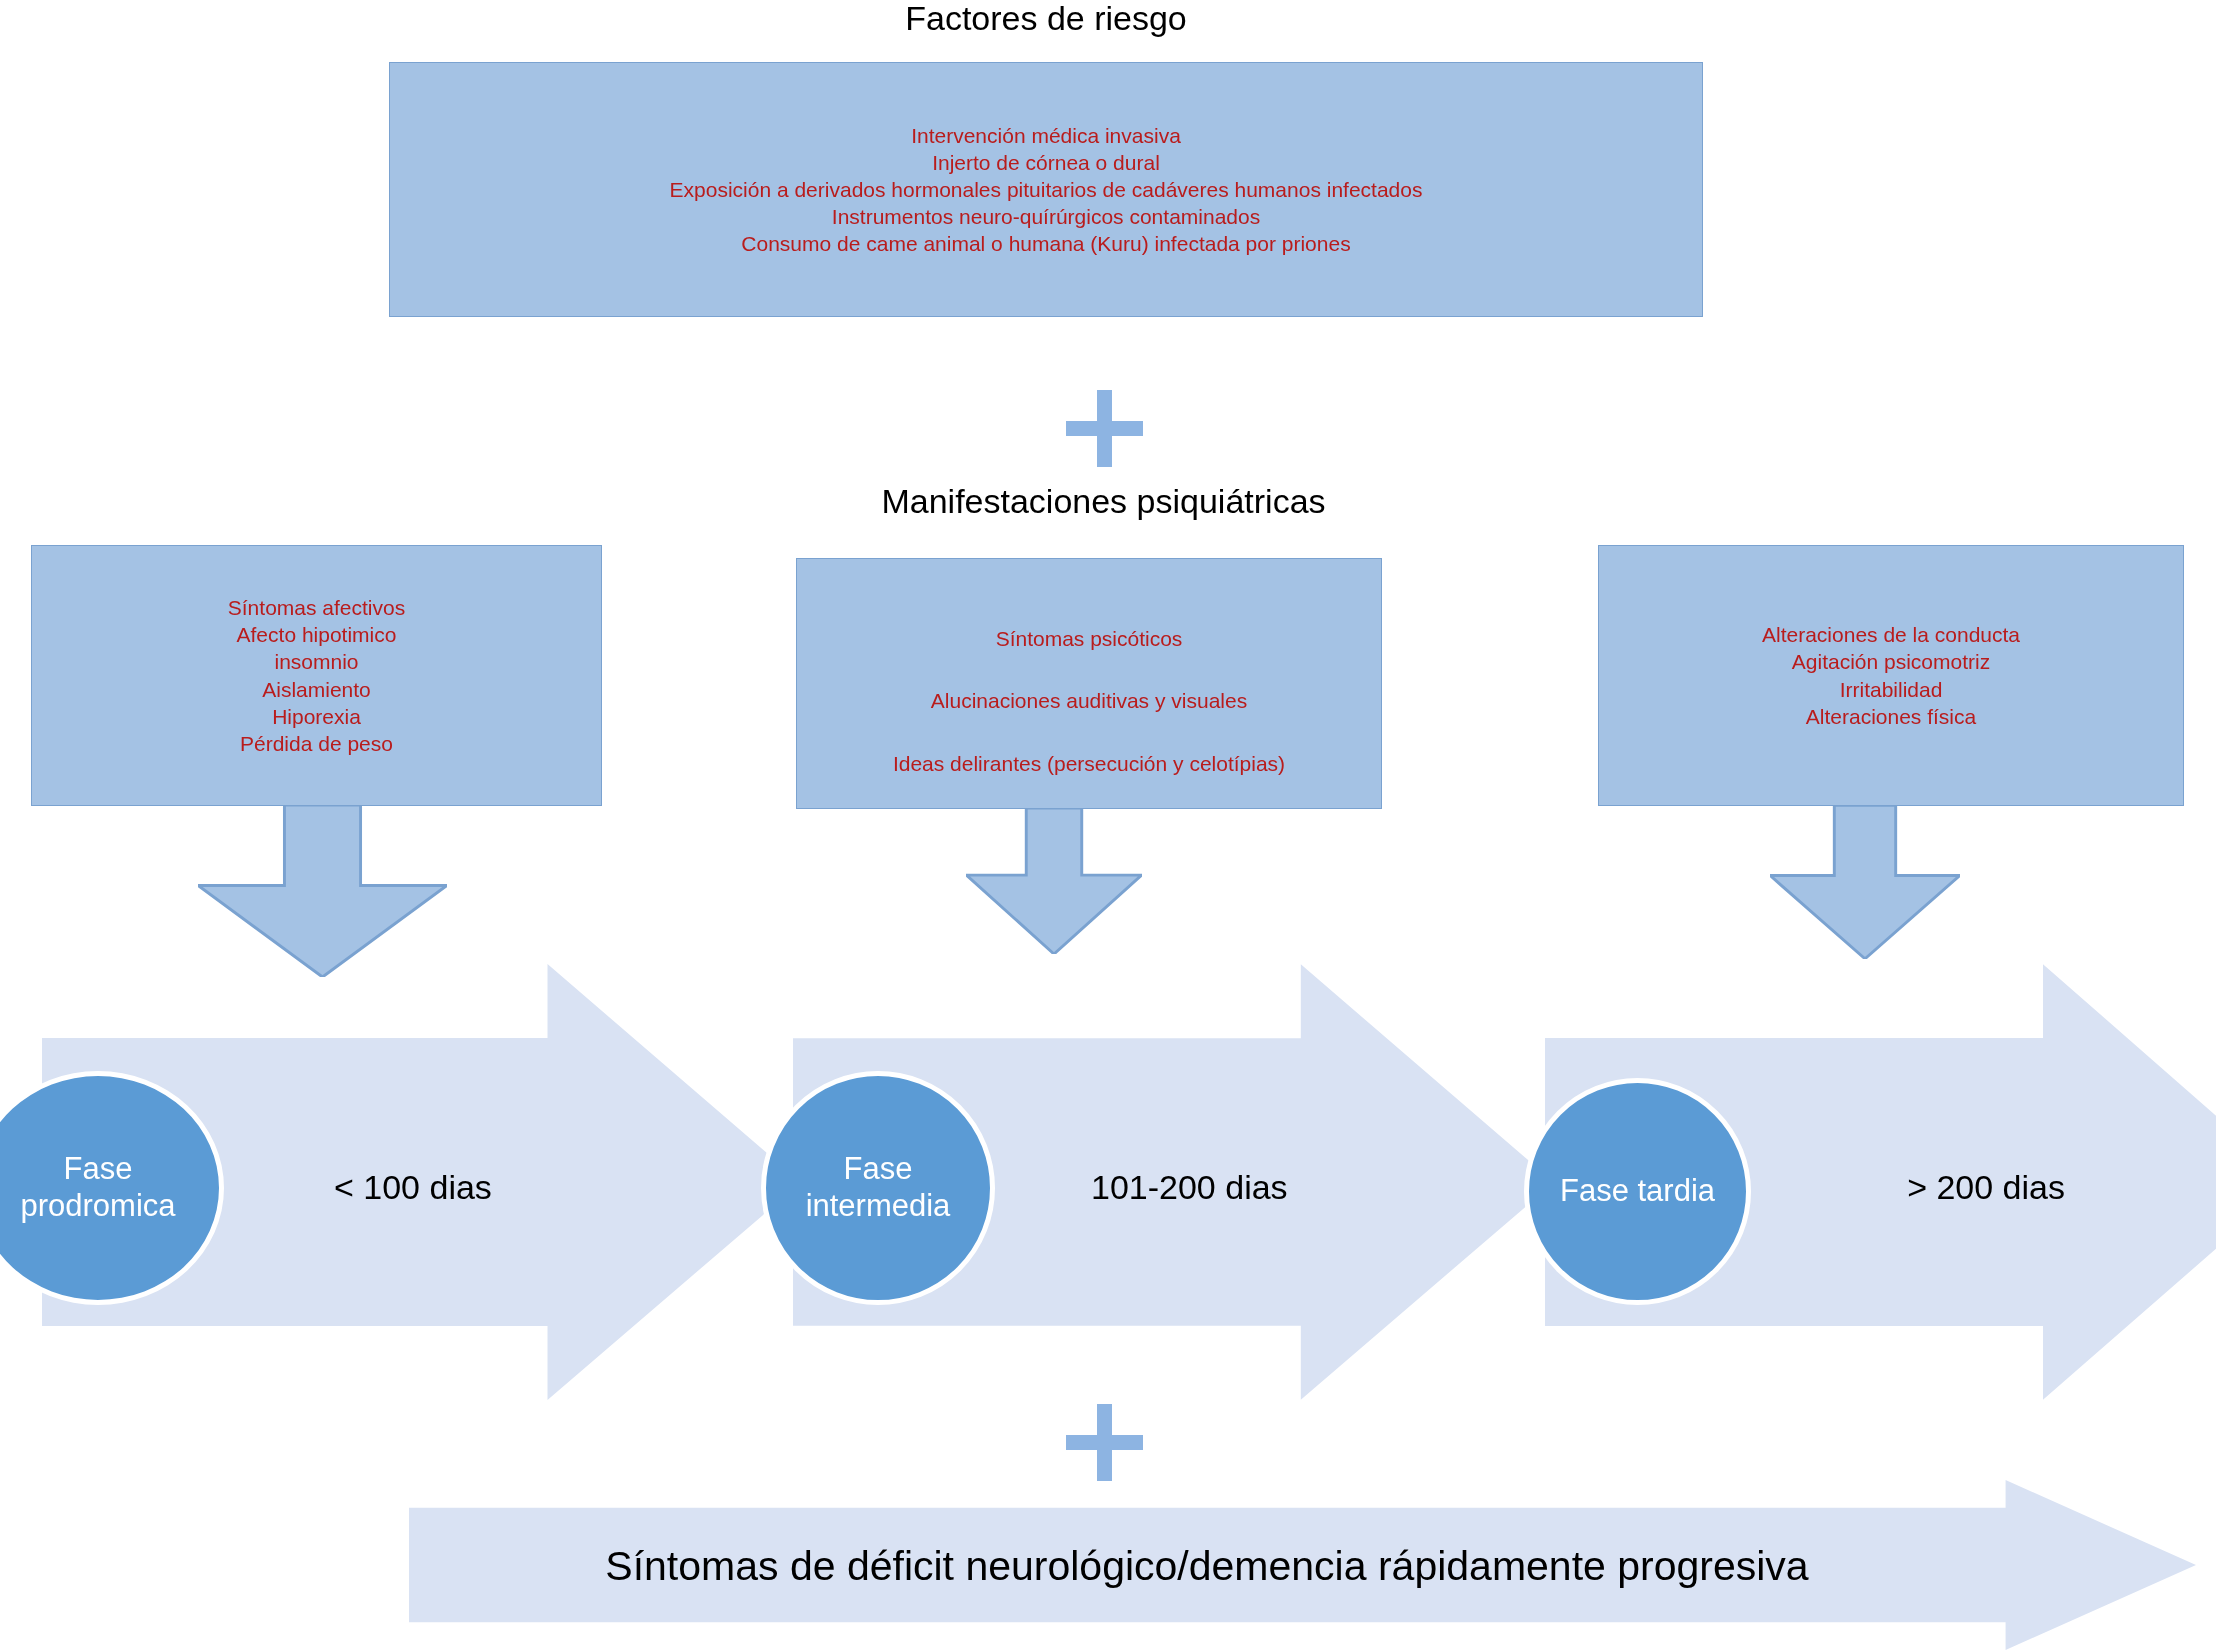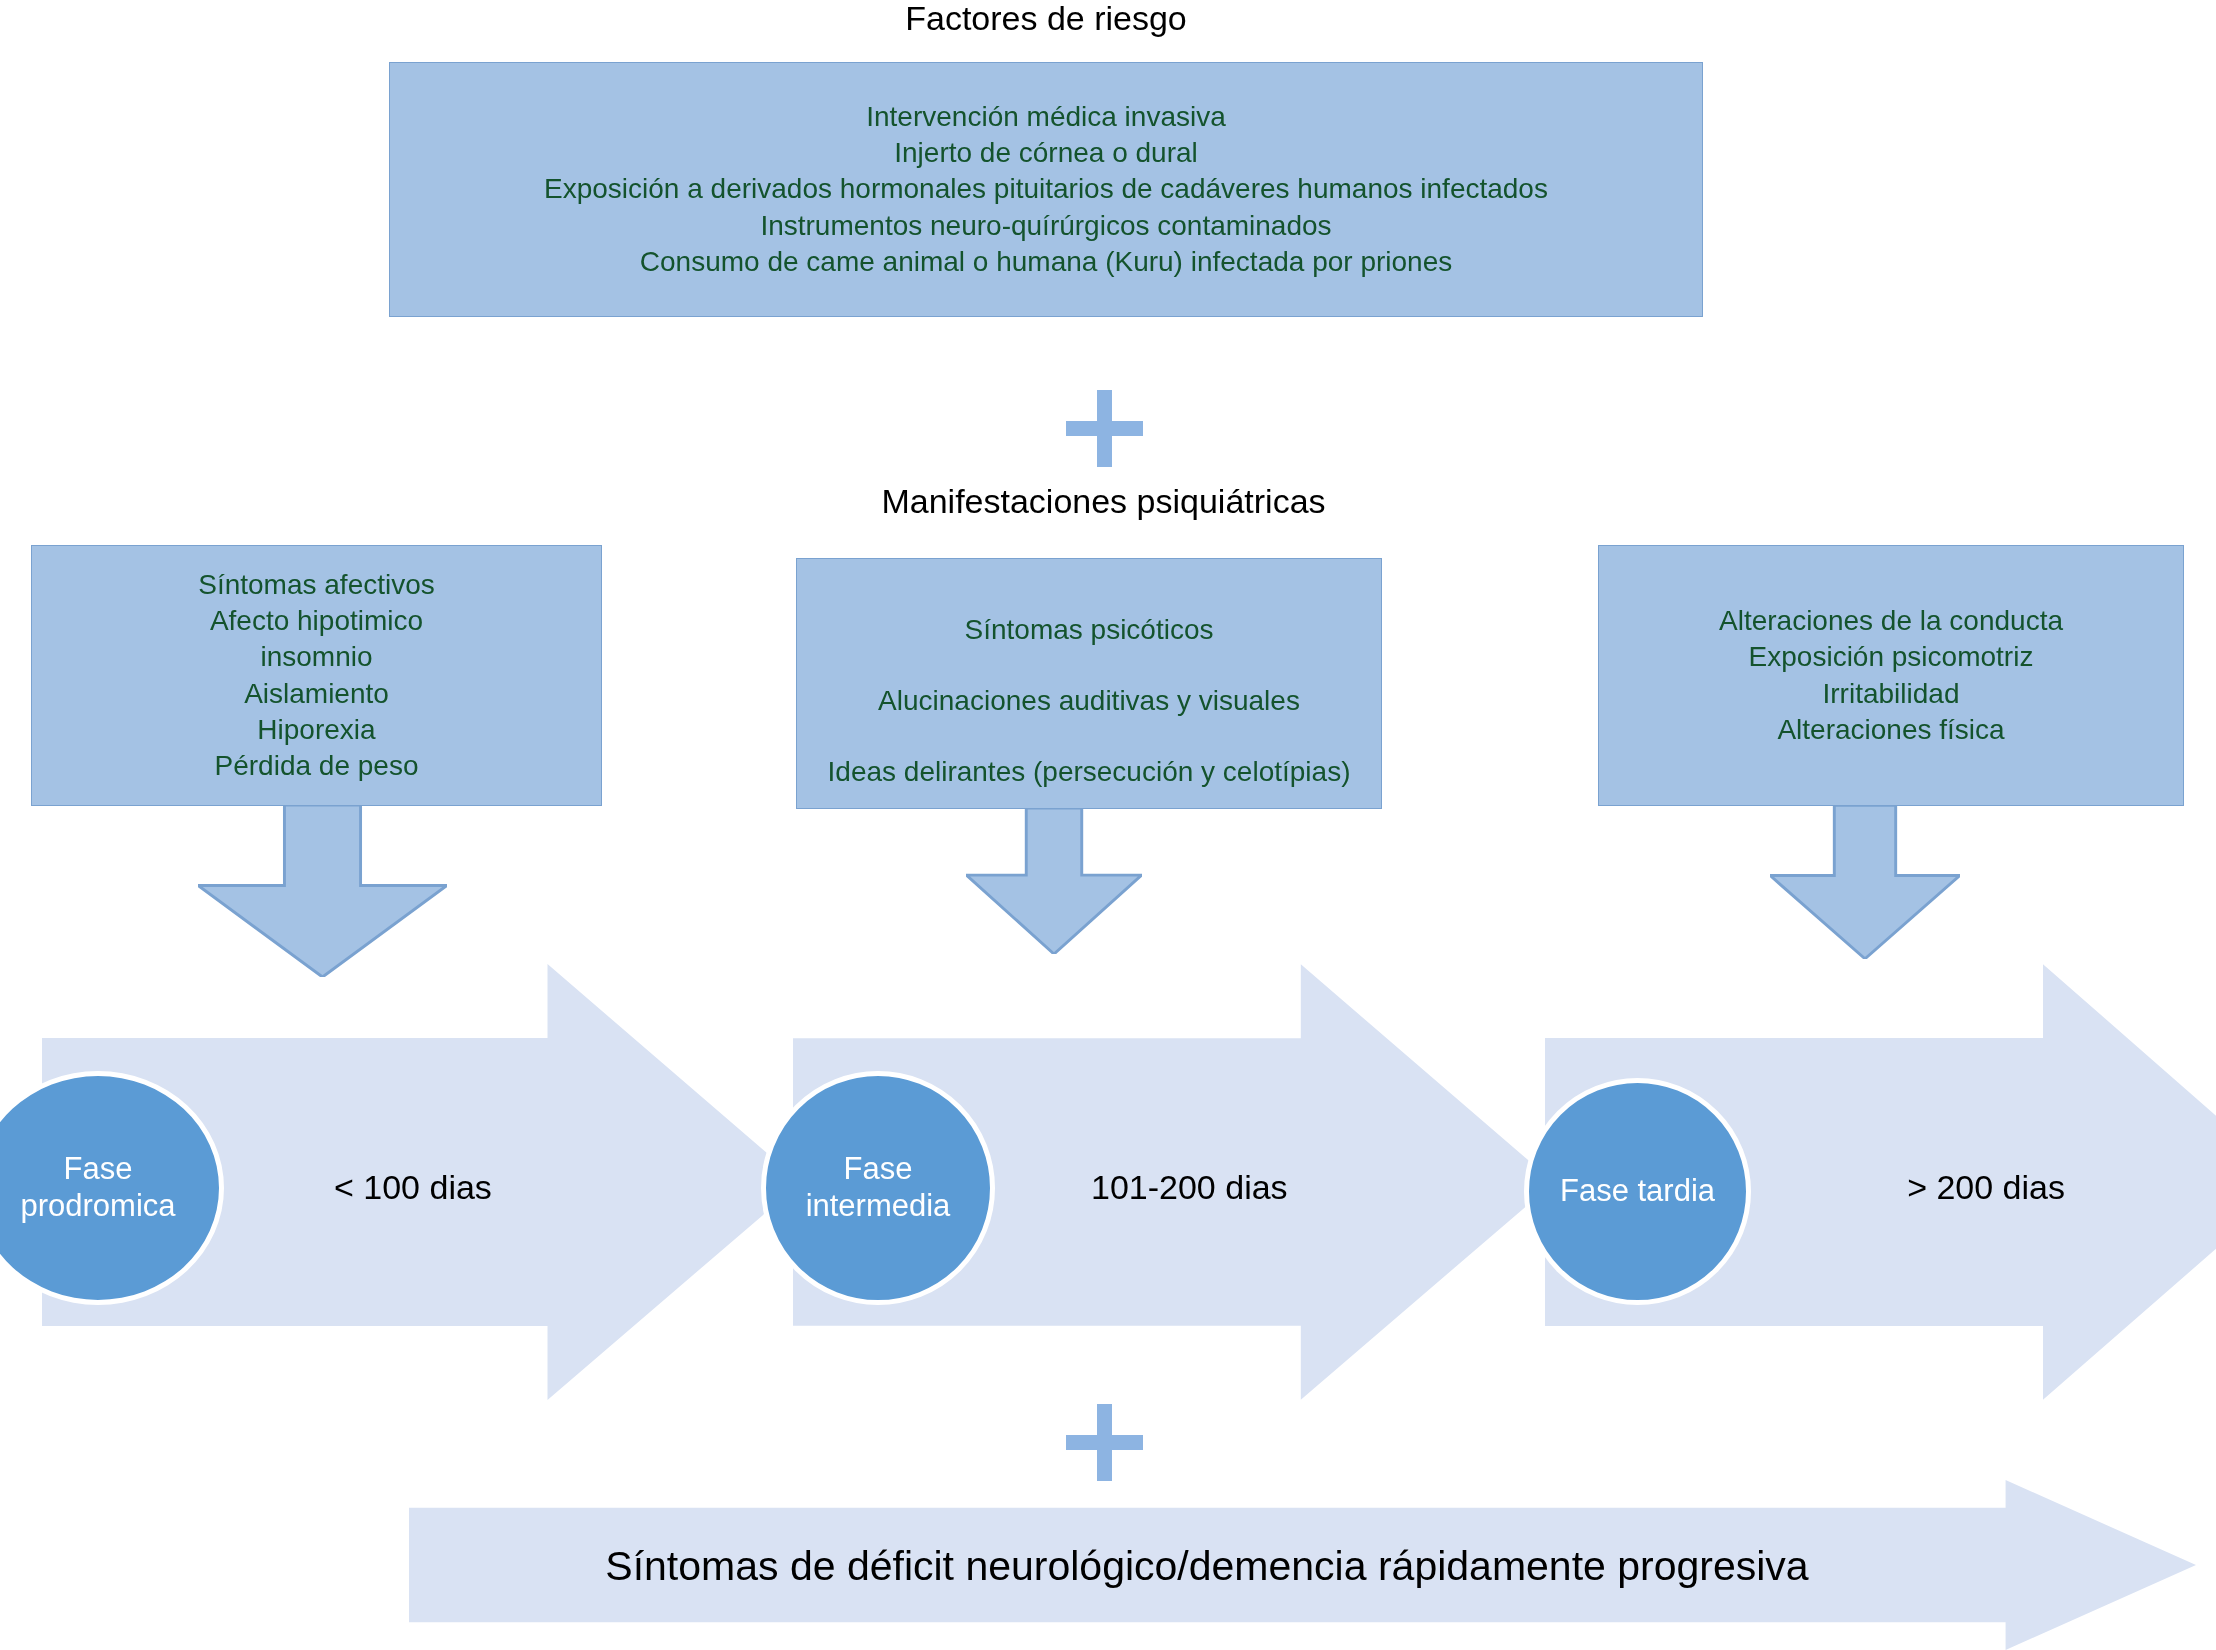--- a/index.html
+++ b/index.html
@@ -30,22 +30,22 @@
   }
 
   
   .info-box {
     background: #A4C2E4;
     border: 1.5px solid #7AA2D0;
     display: flex;
     align-items: center;
     justify-content: center;
     text-align: center;
-    color: #14532d;
-    font-size: 28px;
+    color: #b91c1c;
+    font-size: 21px;
     line-height: 1.29;
     padding: 4.4px 7.3px;
   }
   .info-box .lines { width: 100%; }
   .info-box .lines div { white-space: nowrap; }
   .info-box.wrapped .lines div { white-space: normal; margin-top: 35px; }
 
   
   .plus { }
   .plus .bar-h, .plus .bar-v {
@@ -139,21 +139,21 @@
     </div>
   </div>
 
   <svg class="down-arrow" style="left:966px; top:808px; width:176px; height:146px;" viewBox="0 0 240 200">
     <polygon points="82,0 158,0 158,92 240,92 120,200 0,92 82,92" fill="#A4C2E4" stroke="#7AA2D0" stroke-width="4"></polygon>
   </svg>
 
   <div class="abs info-box" style="left:1598px; top:545px; width:586px; height:261px;">
     <div class="lines">
       <div>Alteraciones de la conducta</div>
-      <div>Exposición psicomotriz</div>
+      <div>Agitación psicomotriz</div>
       <div>Irritabilidad</div>
       <div>Alteraciones física</div>
     </div>
 
   </div>
 
   <svg class="down-arrow" style="left:1770px; top:805px; width:190px; height:154px;" viewBox="0 0 260 210">
     <polygon points="88,0 172,0 172,96 260,96 130,210 0,96 88,96" fill="#A4C2E4" stroke="#7AA2D0" stroke-width="4"></polygon>
   </svg>
 

